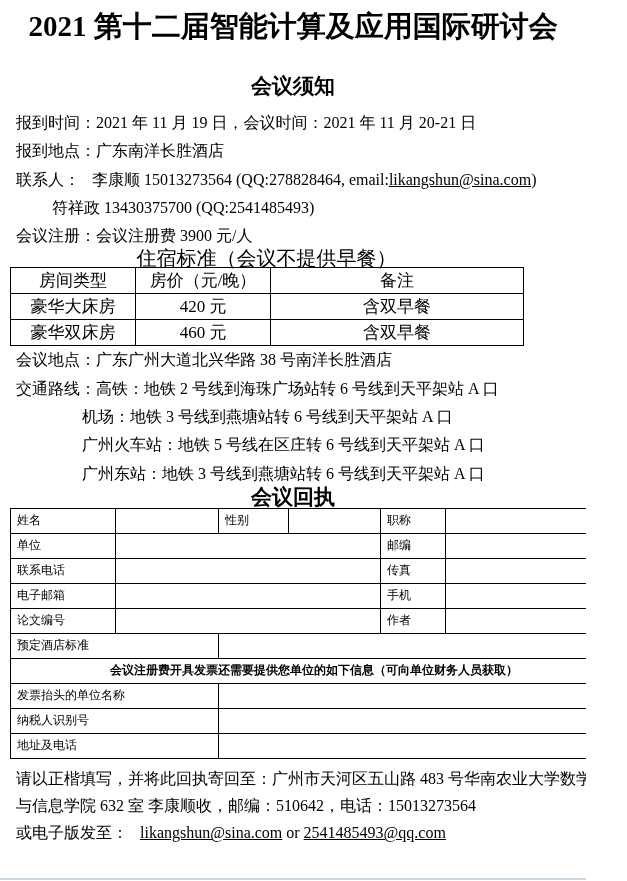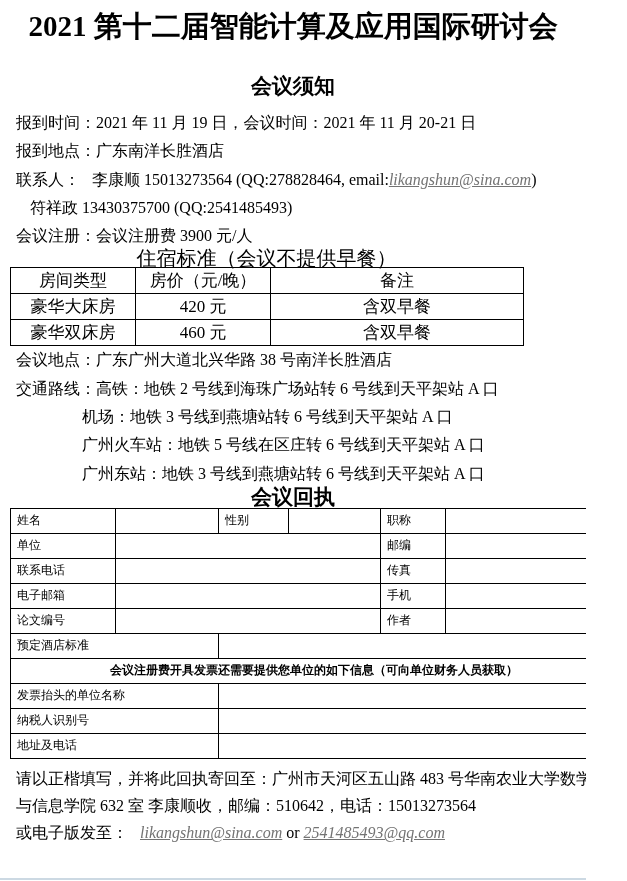--- a/index.html
+++ b/index.html
@@ -29,27 +29,26 @@
   }
   .h-notice { margin-top: 28px; line-height: 27px; }
   .h-reply  { margin-top: -2px; line-height: 22px; }
   .info-block { margin-top: 9px; }
   .body-line {
     font-size: 16px;
     line-height: 28.3px;
     padding-left: 16px;
     white-space: nowrap;
   }
-  .indent-contact { padding-left: 30px; }
+  .indent-contact { padding-left: 52px; }
   .indent-traffic { padding-left: 82px; }
   a.doc-link, .doc-link {
-    color: #737373;
+    color: #000000;
     text-decoration: underline;
     cursor: pointer;
-    font-style: italic;
   }
   .tbl-caption {
     width: 513px;
     margin-left: 10px;
     text-align: center;
     font-size: 20px;
     line-height: 17px;
     white-space: nowrap;
   }
   table { border-collapse: collapse; table-layout: fixed; }

